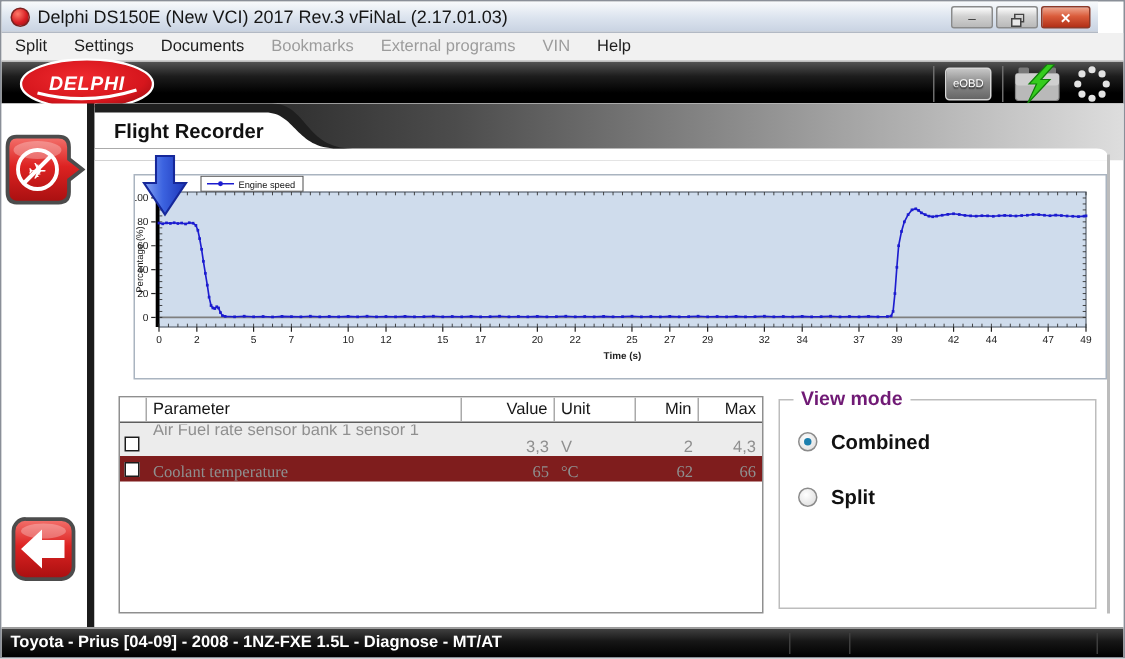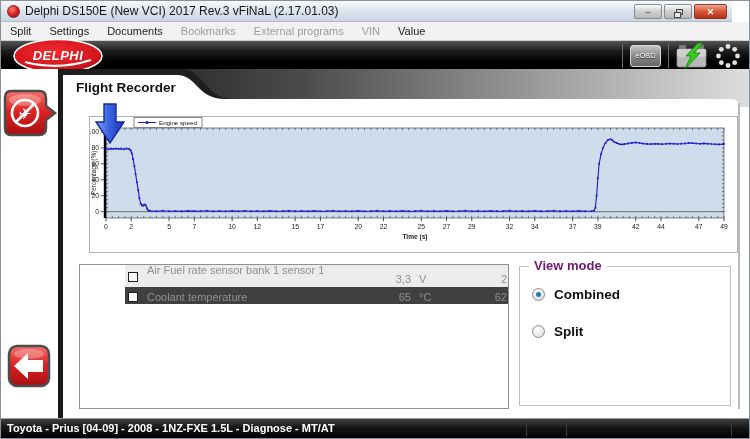--- a/index.html
+++ b/index.html
@@ -59,23 +59,23 @@
   .t-header{display:flex;height:17px;border-bottom:1px solid #5e5e5e;color:#161616;background:#fff;}
   .t-header .cell{border-right:1px solid #aaa;}
   .t-header .cell:last-child{border-right:none;}
   .cell{padding:2px 4px 0 4px;overflow:hidden;white-space:nowrap;}
   .c-check{width:18px;flex:0 0 auto;padding:2px 0 0 3px;}
   .c-param{width:210px;flex:0 0 auto;}
   .c-value{width:62px;flex:0 0 auto;text-align:right;}
   .c-unit{width:54px;flex:0 0 auto;}
   .c-min{width:42px;flex:0 0 auto;text-align:right;}
   .c-max{width:40px;flex:1 1 auto;text-align:right;}
-  .t-row{display:flex;color:#8f8f8f;align-items:center;margin-left:45px;}
+  .t-row{display:flex;color:#8f8f8f;align-items:flex-end;}
   .t-row.sel{background:#ececec;height:22px;}
-  .t-row.plain{background:#404040;height:17px;}
+  .t-row.plain{background:#7f1d1d;height:17px;font-family:Liberation Serif, serif;}
   .checkbox{width:10px;height:10px;border:1.5px solid #1c1c1c;background:#fff;display:inline-block;margin-top:2px;}
   .param-clip{line-height:10px;margin-top:-3px;height:22px;overflow:hidden;}
   
   .vm-panel{position:absolute;left:456px;top:197px;width:212px;height:140px;border:1px solid #bdbdbd;background:#fff;}
   .vm-title{position:absolute;top:-9px;left:9px;background:#fff;padding:0 5px;
     font-size:13px;font-weight:bold;color:#701a75;}
   .vm-opt{display:flex;align-items:center;gap:9px;margin:22px 0 0 12px;
     font-size:13.5px;font-weight:bold;color:#111;cursor:default;}
   .vm-opt:first-of-type{margin-top:20px;}
   .radio{width:13px;height:13px;border-radius:50%;border:1px solid #8b8b8b;
@@ -108,21 +108,21 @@
     </span>
   </div>
 
   <div class="menubar">
     <span class="menu-item">Split</span>
     <span class="menu-item">Settings</span>
     <span class="menu-item">Documents</span>
     <span class="menu-item disabled">Bookmarks</span>
     <span class="menu-item disabled">External programs</span>
     <span class="menu-item disabled">VIN</span>
-    <span class="menu-item">Value</span>
+    <span class="menu-item">Help</span>
   </div>
 
   <div class="banner">
     <svg class="logo-svg" width="90" height="34" viewBox="0 0 90 34">
       <defs>
         <radialGradient id="logoGrad" cx="45%" cy="38%" r="70%">
           <stop offset="0%" stop-color="#ef2a2e"></stop>
             <stop offset="70%" stop-color="#d6161d"></stop>
             <stop offset="100%" stop-color="#9e0d12"></stop>
         </radialGradient>
@@ -663,20 +663,28 @@
             <stop offset="45%" stop-color="#3c63e0"></stop>
             <stop offset="100%" stop-color="#1c35b8"></stop>
         </linearGradient>
       </defs>
       <polygon points="11,1 23,1 23,19 31,19 17,40 3,19 11,19" fill="url(#arrGrad)" stroke="#16289a" stroke-width="1.4"></polygon>
     </svg>
 
     <div class="content-right-line"></div>
 
     <div class="table-panel">
+      <div class="t-header">
+        <div class="cell c-check"></div>
+        <div class="cell c-param">Parameter</div>
+        <div class="cell c-value">Value</div>
+        <div class="cell c-unit">Unit</div>
+        <div class="cell c-min">Min</div>
+        <div class="cell c-max">Max</div>
+      </div>
       <div class="t-row sel">
         <div class="cell c-check"><span class="checkbox"></span></div>
         <div class="cell c-param">
             <div class="param-clip" style="white-space:normal;">Air Fuel rate sensor bank 1 sensor 1</div>
           </div>
         <div class="cell c-value" style="padding-top:5px;">3,3</div>
         <div class="cell c-unit" style="padding-top:5px;">V</div>
         <div class="cell c-min" style="padding-top:5px;">2</div>
         <div class="cell c-max" style="padding-top:5px;">4,3</div>
       </div>

